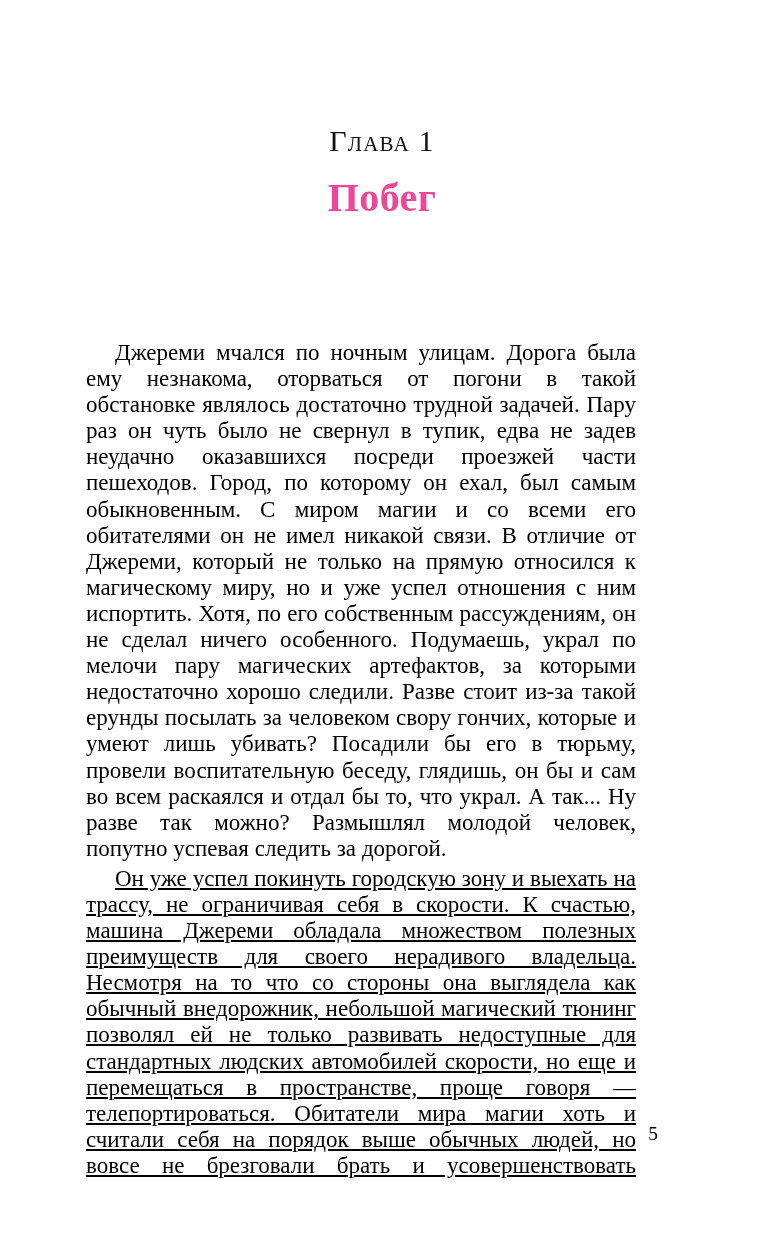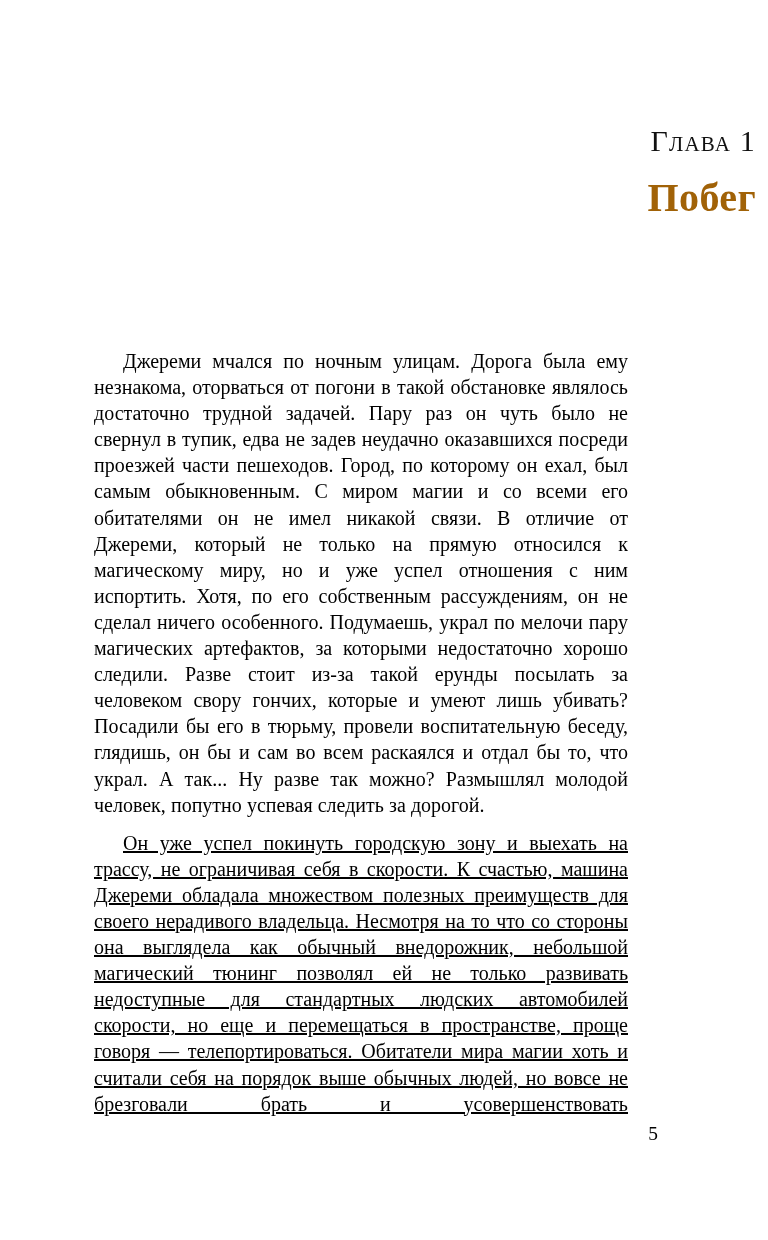--- a/index.html
+++ b/index.html
@@ -16,52 +16,52 @@
     position: relative;
     width: 768px;
     height: 1240px;
     background: #ffffff;
     box-sizing: border-box;
     overflow: hidden;
   }
   .chapter-header {
     position: absolute;
     left: 0;
-    right: 12px;
+    right: 4px;
     top: 126px;
-    text-align: right;
+    text-align: center;
   }
   .chapter-label {
     font-family: "Liberation Serif", "DejaVu Serif", serif;
     font-size: 30px;
     line-height: 1.0;
     font-weight: 400;
     font-variant: small-caps;
     letter-spacing: 1.2px;
     color: #111111;
     margin: 0;
   }
   .chapter-title {
     font-family: "Liberation Serif", "DejaVu Serif", serif;
     font-size: 40px;
     line-height: 1.0;
     font-weight: 700;
-    color: #a16207;
+    color: #ec4899;
     margin: 22px 0 0 0;
     letter-spacing: 0.4px;
   }
   .body-text {
     position: absolute;
     left: 82px;
     top: 336px;
     width: 558px;
   }
   .body-text p {
-    margin: 12px;
-    font-size: 20px;
+    margin: 4px;
+    font-size: 23px;
     line-height: 26.1px;
     text-align: justify;
     text-justify: inter-word;
     text-indent: 29px;
     hyphens: manual;
     -webkit-hyphens: manual;
     word-spacing: 0.1px;
   }
   .body-text p.last-line-fill {
     text-align-last: justify;

